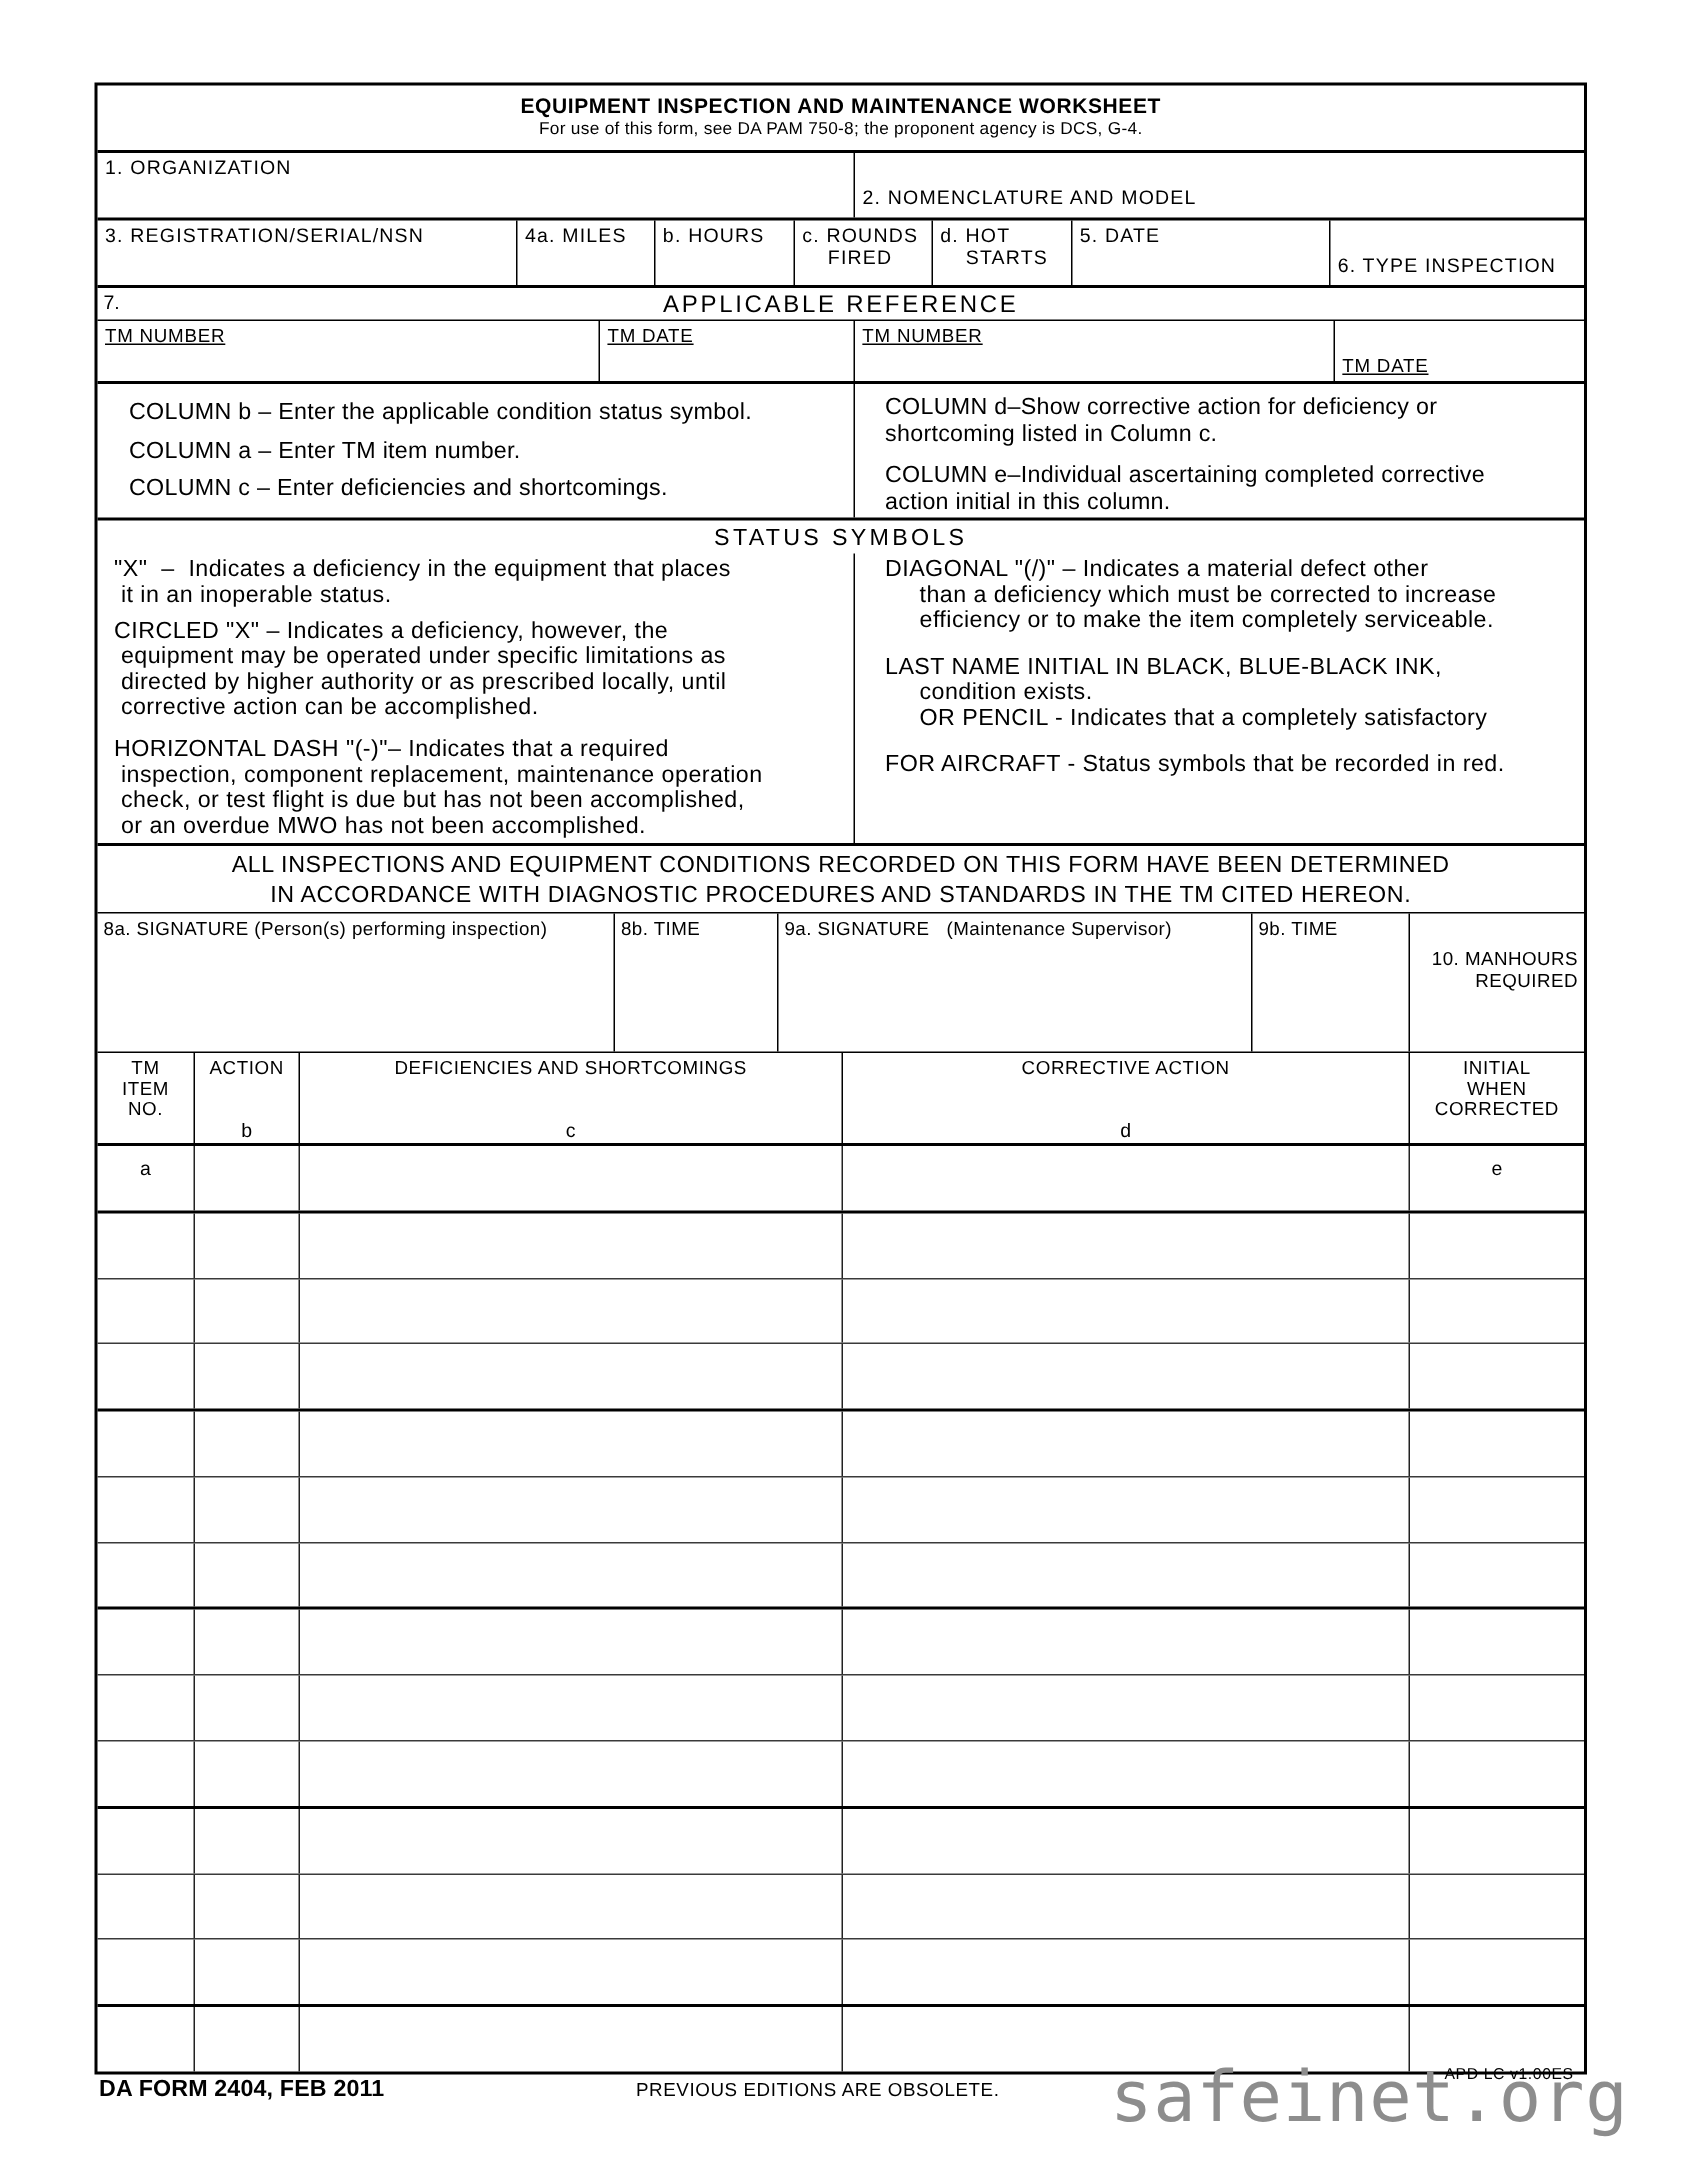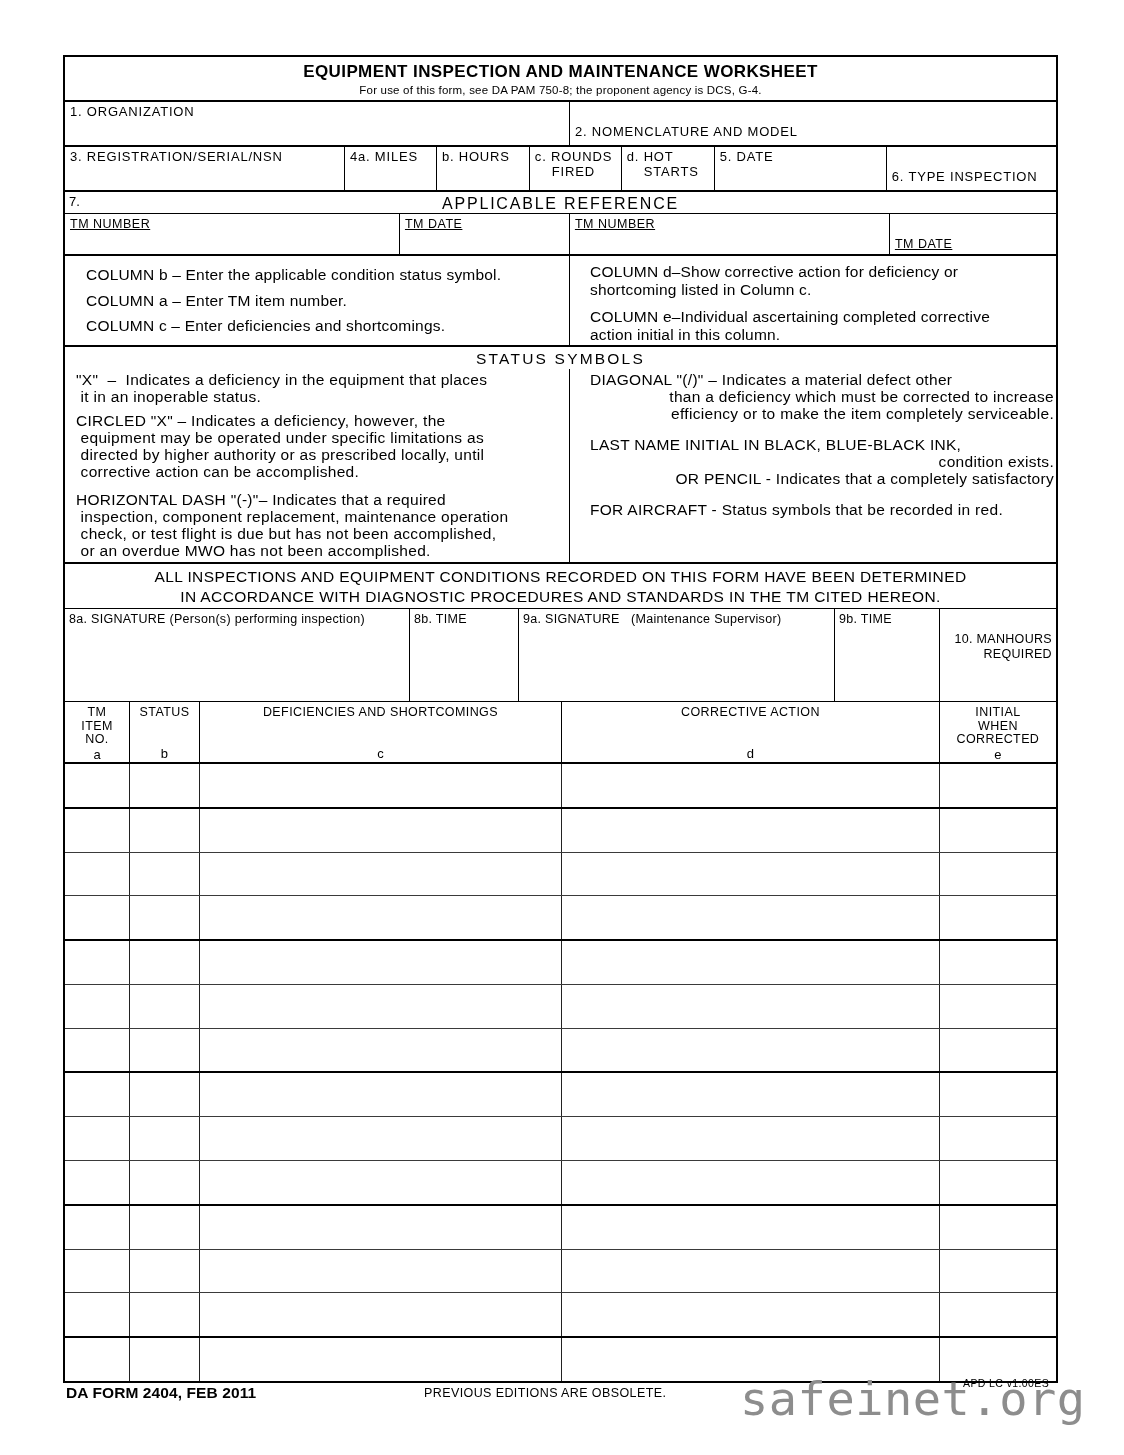--- a/index.html
+++ b/index.html
@@ -11,21 +11,21 @@
   .form {
     position: absolute; left: 63px; top: 55px; width: 995px; height: 1328px;
     border: 2.5px solid #000; display: flex; flex-direction: column; background: #fff;
   }
   .sec { flex: 0 0 auto; display: flex; }
   .pre { white-space: pre-line; }
   .prewrap { white-space: pre-wrap; }
 
   
   .title-block { height: 45px; border-bottom: 2px solid #000; display: block; text-align: center; }
-  .form-title { padding-top: 5px; font-size: 17px; font-weight: bold; letter-spacing: .4px; }
+  .form-title { padding-top: 5px; font-size: 14px; font-weight: bold; letter-spacing: .4px; }
   .form-subtitle { margin-top: 2px; font-size: 11.5px; letter-spacing: .2px; }
 
   
   .cell { border-right: 1.5px solid #000; position: relative; overflow: hidden; }
   .sec .cell:last-child { border-right: none; margin-top: 20px; }
   .lbl { display: block; padding: 3px 2px 0 5px; font-size: 13px; letter-spacing: .8px; line-height: 14.5px; }
   .row-org   { height: 45px; border-bottom: 2px solid #000; }
   .row-veh   { height: 45px; border-bottom: 2px solid #000; }
   .w-f1 { width: 50.96%; } .w-f2 { width: 49.04%; }
   .w-f3 { width: 28.25%; } .w-f4a { width: 9.28%; } .w-f4b { width: 9.38%; }
@@ -51,36 +51,36 @@
 
   
   .status { height: 217px; border-bottom: 2.5px solid #000; display: block; }
   .status-title { text-align: center; font-size: 15.5px; letter-spacing: 2.2px; padding-top: 3px; height: 22px; }
   .status-cols { display: flex; height: 195px; }
   .status-left { width: 50.96%; border-right: 1.5px solid #000; padding: 2px 4px 0 11px; }
   .status-left .para { font-size: 15.5px; line-height: 17px; letter-spacing: .3px; margin-bottom: 7px; }
   .status-left .para + .para { margin-bottom: 11px; }
   .status-right { flex: 1; padding: 2px 2px 0 20px; }
   .status-right .para { font-size: 15.5px; line-height: 17px; letter-spacing: .3px; margin-bottom: 14px; }
-  .status-right .line.cont { padding-left: 23px; text-align: right; }
+  .status-right .line.cont { padding-left: 23px; }
 
   
   .cert { height: 45px; border-bottom: 1px solid #000; display: block; text-align: center; }
   .cert-text { padding-top: 3px; font-size: 15.5px; line-height: 20px; letter-spacing: .4px; }
 
   
   .sigrow { height: 93px; border-bottom: 1.5px solid #000; }
   .sigrow .lbl { font-size: 12.5px; letter-spacing: .3px; padding: 3px 2px 0 4px; }
   .w-8a { width: 34.81%; } .w-8b { width: 11.00%; } .w-9a { width: 31.89%; } .w-9b { width: 10.59%; } .w-10 { width: 11.71%; }
   .lbl-right { text-align: right; padding-right: 4px !important; }
 
   
   .col-a { width: 6.56%; } .col-b { width: 7.06%; } .col-c { width: 36.53%; } .col-d { width: 38.14%; } .col-e { width: 11.71%; }
   .thead { height: 62px; border-bottom: 2.5px solid #000; }
-  .th { border-right: 1.5px solid #000; display: flex; flex-direction: column; text-align: center; }
+  .th { border-right: 1.5px solid #000; display: flex; flex-direction: column; text-align: center; gap: 24px; }
   .thead .th:last-child { border-right: none; }
   .th-label { padding-top: 4px; font-size: 12.5px; line-height: 13.5px; letter-spacing: .4px; }
   .th-letter { margin-top: auto; padding-bottom: 1px; font-size: 13px; }
   .tbody { flex: 1 1 auto; display: flex; flex-direction: column; }
   .trow { flex: 1; display: flex; border-bottom: 1px solid #3a3a3a; }
   .trow.thick { border-bottom: 2.5px solid #000; }
   .trow.last { border-bottom: none; }
   .tcell { border-right: 1.5px solid #222; }
   .trow .tcell:last-child { border-right: none; }
 
@@ -226,21 +226,21 @@
   </div>
 
   <div class="sec thead">
     <div class="th col-a">
       <div class="th-label pre">TM
 ITEM
 NO.</div>
       <div class="th-letter">a</div>
     </div>
     <div class="th col-b">
-      <div class="th-label pre">STATUS</div>
+      <div class="th-label pre">ACTION</div>
       <div class="th-letter">b</div>
     </div>
     <div class="th col-c">
       <div class="th-label pre">DEFICIENCIES AND SHORTCOMINGS</div>
       <div class="th-letter">c</div>
     </div>
     <div class="th col-d">
       <div class="th-label pre">CORRECTIVE ACTION</div>
       <div class="th-letter">d</div>
     </div>

